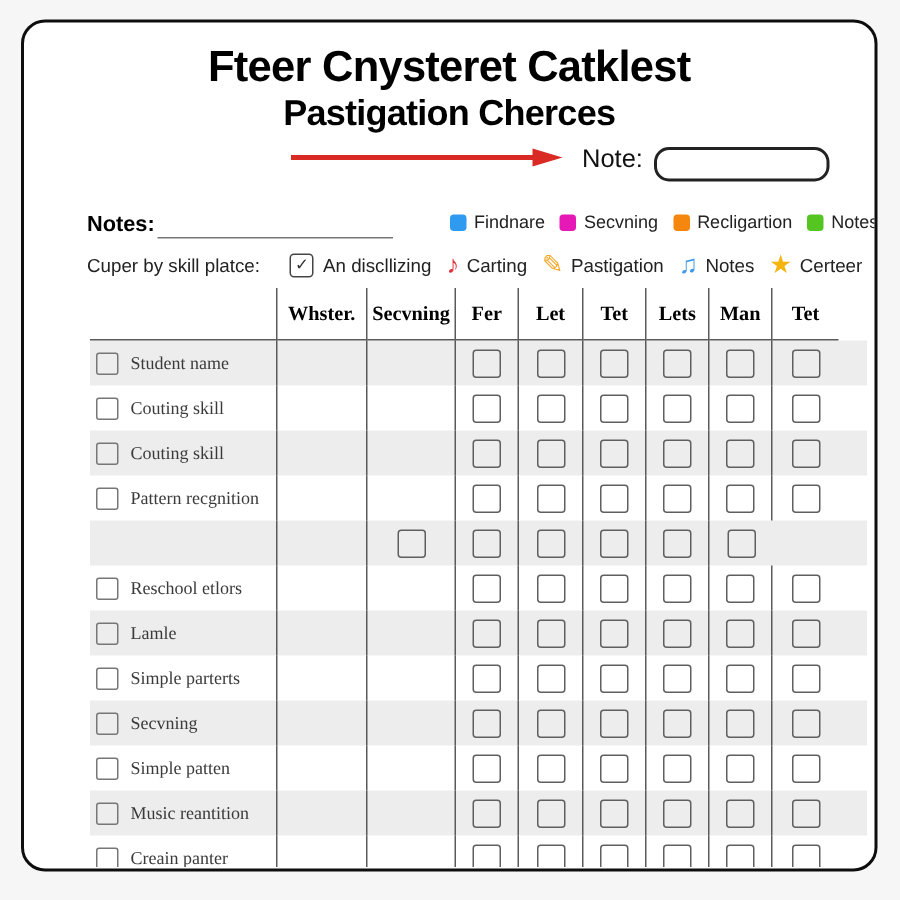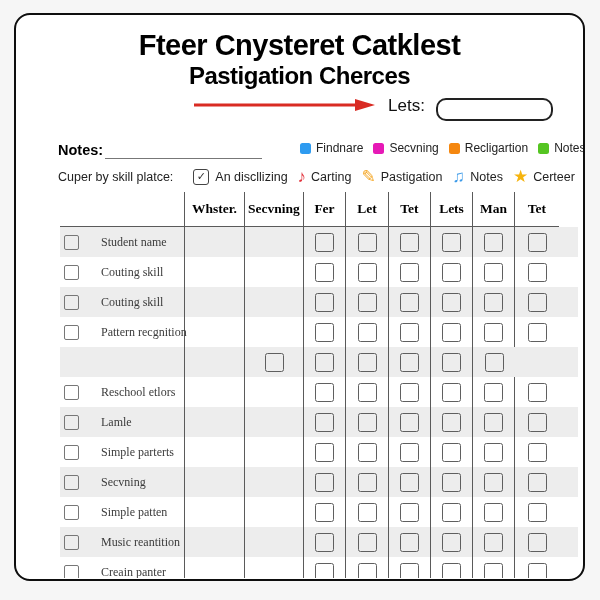--- a/index.html
+++ b/index.html
@@ -54,21 +54,21 @@
     grid-template-columns:125px 60px 59px 42px 43px 42px 42px 42px 44px 19px;
     font-family:Liberation Serif, serif;
   }
   .trow.thead{height:35px;}
   .trow.tbody-row{height:30px;}
   .tcell{position:relative;display:flex;align-items:center;justify-content:center;}
   .thead .tcell{font-size:13.5px;font-weight:bold;color:#000;}
   .tcell.vline{border-right:1.5px solid #5a5a5a;}
   .thead .tcell.hline{border-bottom:1.6px solid #5a5a5a;}
   .tbody-row.striped{background:#ededed;}
-  .label-cell{justify-content:flex-start;padding-left:4px;gap:22px;}
+  .label-cell{justify-content:flex-start;padding-left:4px;gap:8px;}
   .row-checkbox{
     width:13px;height:13px;border:1.5px solid #777;border-radius:2px;
     background:transparent;flex:0 0 auto;
   }
   .row-label{font-size:12px;color:#3a3a3a;white-space:nowrap;}
   .day-checkbox{
     width:17px;height:17px;border:1.7px solid #5f5f5f;border-radius:2.5px;
     background:transparent;
   }
 </style>
@@ -77,21 +77,21 @@
 
 <div class="card">
 
   <div class="title">Fteer Cnysteret Catklest</div>
   <div class="subtitle">Pastigation Cherces</div>
 
   <svg class="arrow-svg" width="184" height="16">
     <line x1="2" y1="8" x2="164" y2="8" stroke="#D92B23" stroke-width="3.2"></line>
     <polygon points="163,2 183,8 163,14" fill="#D92B23"></polygon>
   </svg>
-  <span class="note-label">Lets:</span>
+  <span class="note-label">Note:</span>
   <div class="note-input"></div>
 
   <span class="notes-label">Notes:</span>
   <div class="notes-underline"></div>
 
   <div class="legend" id="legend">
       <span class="legend-item">
         <span class="legend-swatch" style="background: rgb(46, 155, 240);"></span>
         <span class="legend-label">Findnare</span>
       </span>

